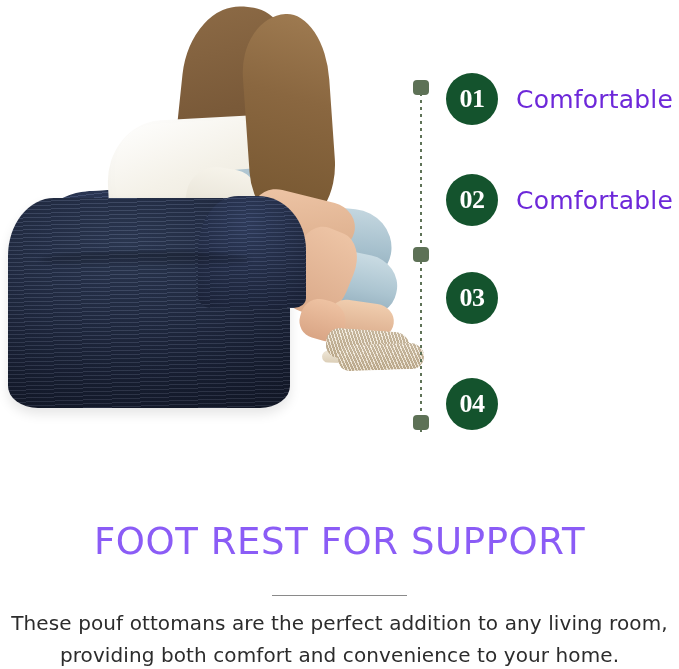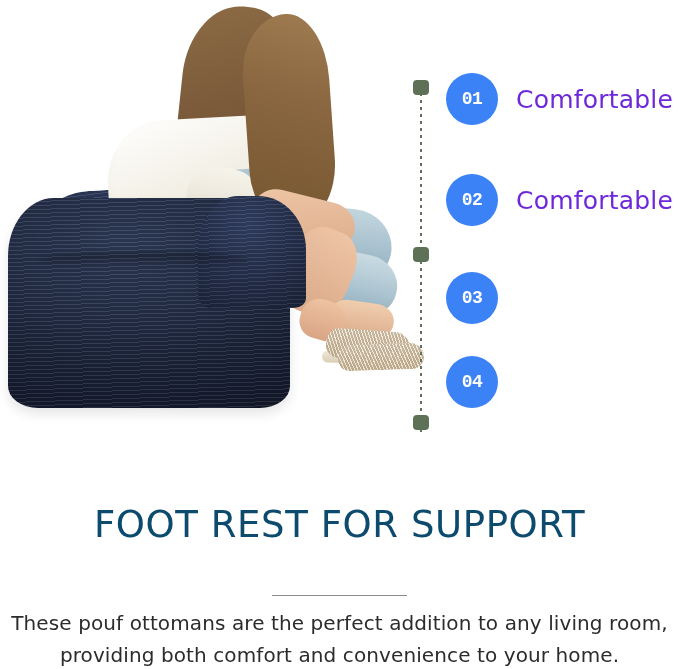--- a/index.html
+++ b/index.html
@@ -184,52 +184,52 @@
   .tick.t3 { top:415px; }
 
   .feature-row {
     position:absolute; left:46px;
     display:flex; align-items:center; gap:18px;
     height:56px;
   }
   .feature-row.r1 { top:71px; }
   .feature-row.r2 { top:172px; }
   .feature-row.r3 { top:272px;flex-direction:column; }
-  .feature-row.r4 { top:356px;flex-direction:column; }
+  .feature-row.r4 { top:376px; }
 
   .badge {
     width:52px; height:52px; flex:0 0 52px;
     border-radius:50%;
-    background:#3b82f6;
+    background:#14532d;
     color:#ffffff;
     display:flex; align-items:center; justify-content:center;
-    font-family:Liberation Mono, monospace;
-    font-size:18px; font-weight:700;
+    font-family:Liberation Serif, serif;
+    font-size:26px; font-weight:700;
     letter-spacing:-0.5px;
   }
   .feature-label {
     font-family:"DejaVu Sans", sans-serif;
     font-size:25px;
     font-weight:400;
     color:#6d28d9;
     letter-spacing:0.2px;
     white-space:nowrap;
   }
 
   
   #bottom {
     position:absolute; left:0; top:455px; width:679px; height:214px;
     text-align:center;
   }
   #headline {
-    position:absolute; left:0; top:48px; width:679px;
+    position:absolute; left:0; top:65px; width:679px;
     font-family:"DejaVu Sans", sans-serif;
     font-size:37px;
     font-weight:400;
-    color:#0c4a6e;
+    color:#8b5cf6;
     letter-spacing:0.6px;
   }
   #divider {
     position:absolute; left:272px; top:140px; width:135px; height:1px;
     background:#8a8a8a;
   }
   #subtext {
     position:absolute; left:8px; top:152px; width:663px;
     font-family:"DejaVu Sans", sans-serif;
     font-size:20px;

